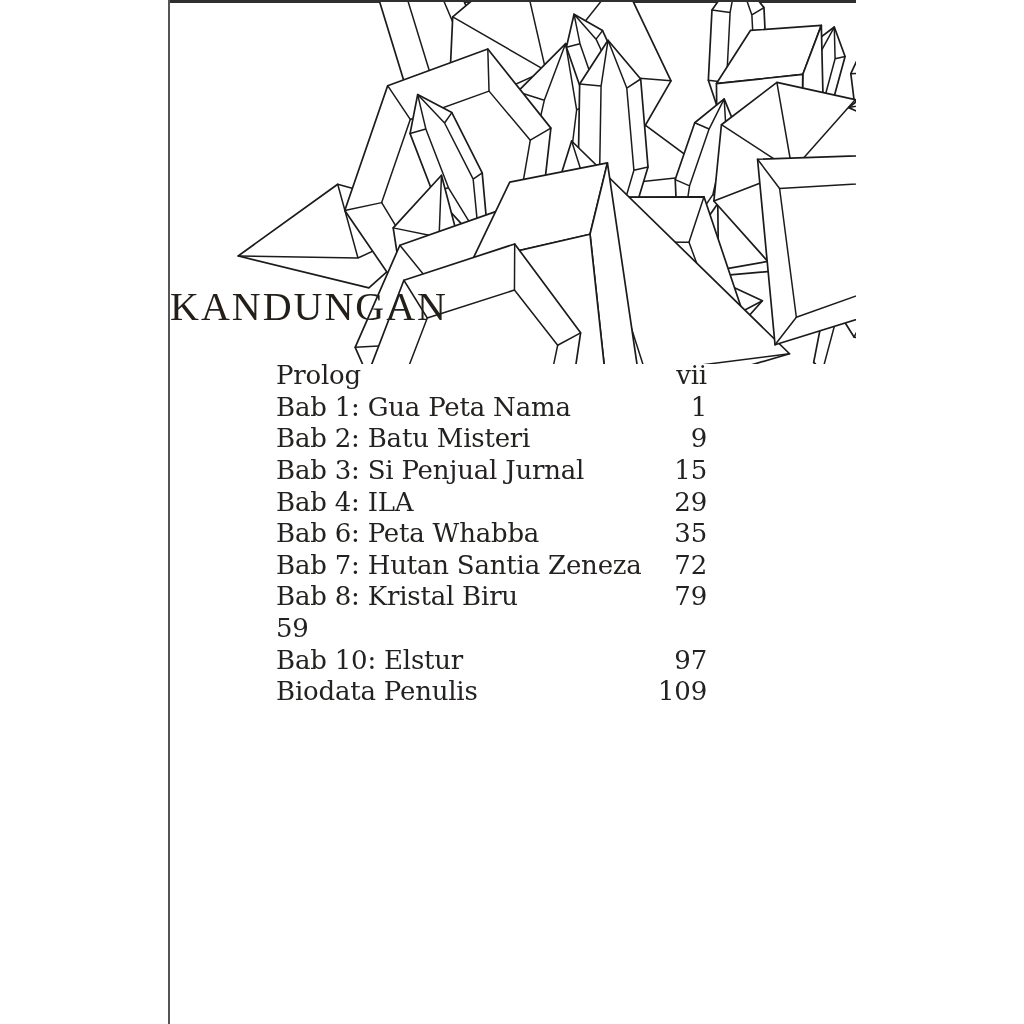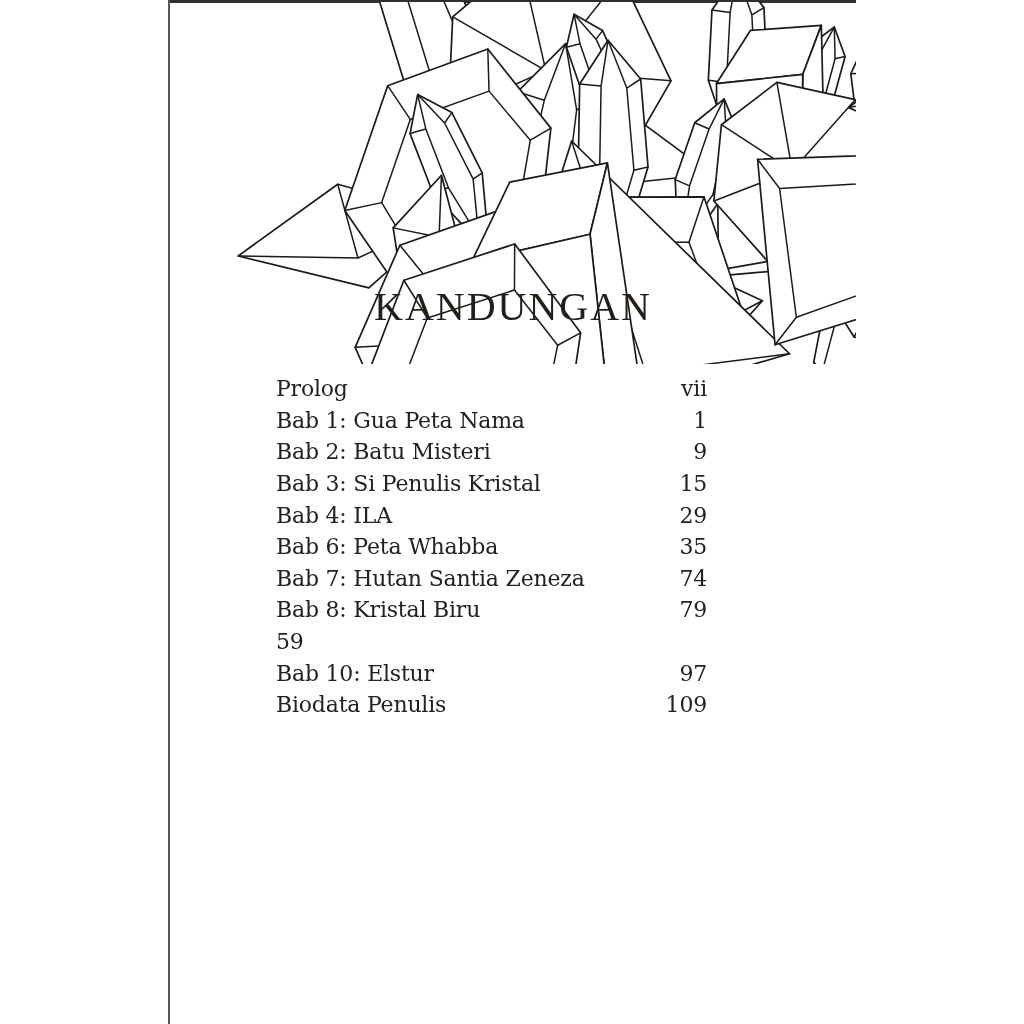--- a/index.html
+++ b/index.html
@@ -14,37 +14,36 @@
   body{background:var(--background);font-family:"DejaVu Serif",serif;}
   .canvas{position:relative;width:1024px;height:1024px;background:var(--background);overflow:hidden;}
   .left-rule{position:absolute;left:168px;top:0;width:2px;height:1024px;background:var(--rule);}
   .page-inner{position:absolute;left:170px;top:0;width:686px;height:1024px;}
   .top-rule{position:absolute;left:0;top:0;width:686px;height:3px;background:var(--border);}
   .crystals{position:absolute;left:0;top:2px;width:686px;height:362px;}
   .ln{fill:#ffffff;stroke:#1b1b1b;stroke-width:1.7;stroke-linejoin:round;stroke-linecap:round;vector-effect:non-scaling-stroke;}
   .fl{fill:none;stroke:#1b1b1b;stroke-width:1.5;stroke-linejoin:round;stroke-linecap:round;vector-effect:non-scaling-stroke;}
   .page-title{
     position:absolute;left:0;top:287px;width:686px;
-    text-align:center;
     font-family:"Liberation Serif",serif;
     font-size:40px;font-weight:400;letter-spacing:2px;
     color:var(--title-ink);
     line-height:1.0;
   }
   .toc{
     position:absolute;left:106px;top:360px;width:431px;
     color:var(--ink);
-    font-size:22px;letter-spacing:-0.2px;
+    font-size:26px;letter-spacing:-0.2px;
   }
   .toc-row{
     display:flex;justify-content:space-between;align-items:baseline;
     height:31.64px;line-height:31.64px;
   }
   .toc-label{white-space:nowrap;}
-  .toc-page{text-align:center;white-space:nowrap;margin-top:13px;}
+  .toc-page{text-align:center;white-space:nowrap;}
 </style>
 </head>
 <body>
 
 <div class="canvas">
   <div class="left-rule"></div>
 
   <div class="page-inner">
     <div class="top-rule"></div>
 
@@ -138,34 +137,34 @@
         </div>
         <div class="toc-row">
           <span class="toc-label">Bab 1: Gua Peta Nama</span>
           <span class="toc-page">1</span>
         </div>
         <div class="toc-row">
           <span class="toc-label">Bab 2: Batu Misteri</span>
           <span class="toc-page">9</span>
         </div>
         <div class="toc-row">
-          <span class="toc-label">Bab 3: Si Penulis Kristal</span>
+          <span class="toc-label">Bab 3: Si Penjual Jurnal</span>
           <span class="toc-page">15</span>
         </div>
         <div class="toc-row">
           <span class="toc-label">Bab 4: ILA</span>
           <span class="toc-page">29</span>
         </div>
         <div class="toc-row">
           <span class="toc-label">Bab 6: Peta Whabba</span>
           <span class="toc-page">35</span>
         </div>
         <div class="toc-row">
           <span class="toc-label">Bab 7: Hutan Santia Zeneza</span>
-          <span class="toc-page">74</span>
+          <span class="toc-page">72</span>
         </div>
         <div class="toc-row">
           <span class="toc-label">Bab 8: Kristal Biru</span>
           <span class="toc-page">79</span>
         </div>
         <div class="toc-row">
           <span class="toc-page">59</span>
         </div>
         <div class="toc-row">
           <span class="toc-label">Bab 10: Elstur</span>

